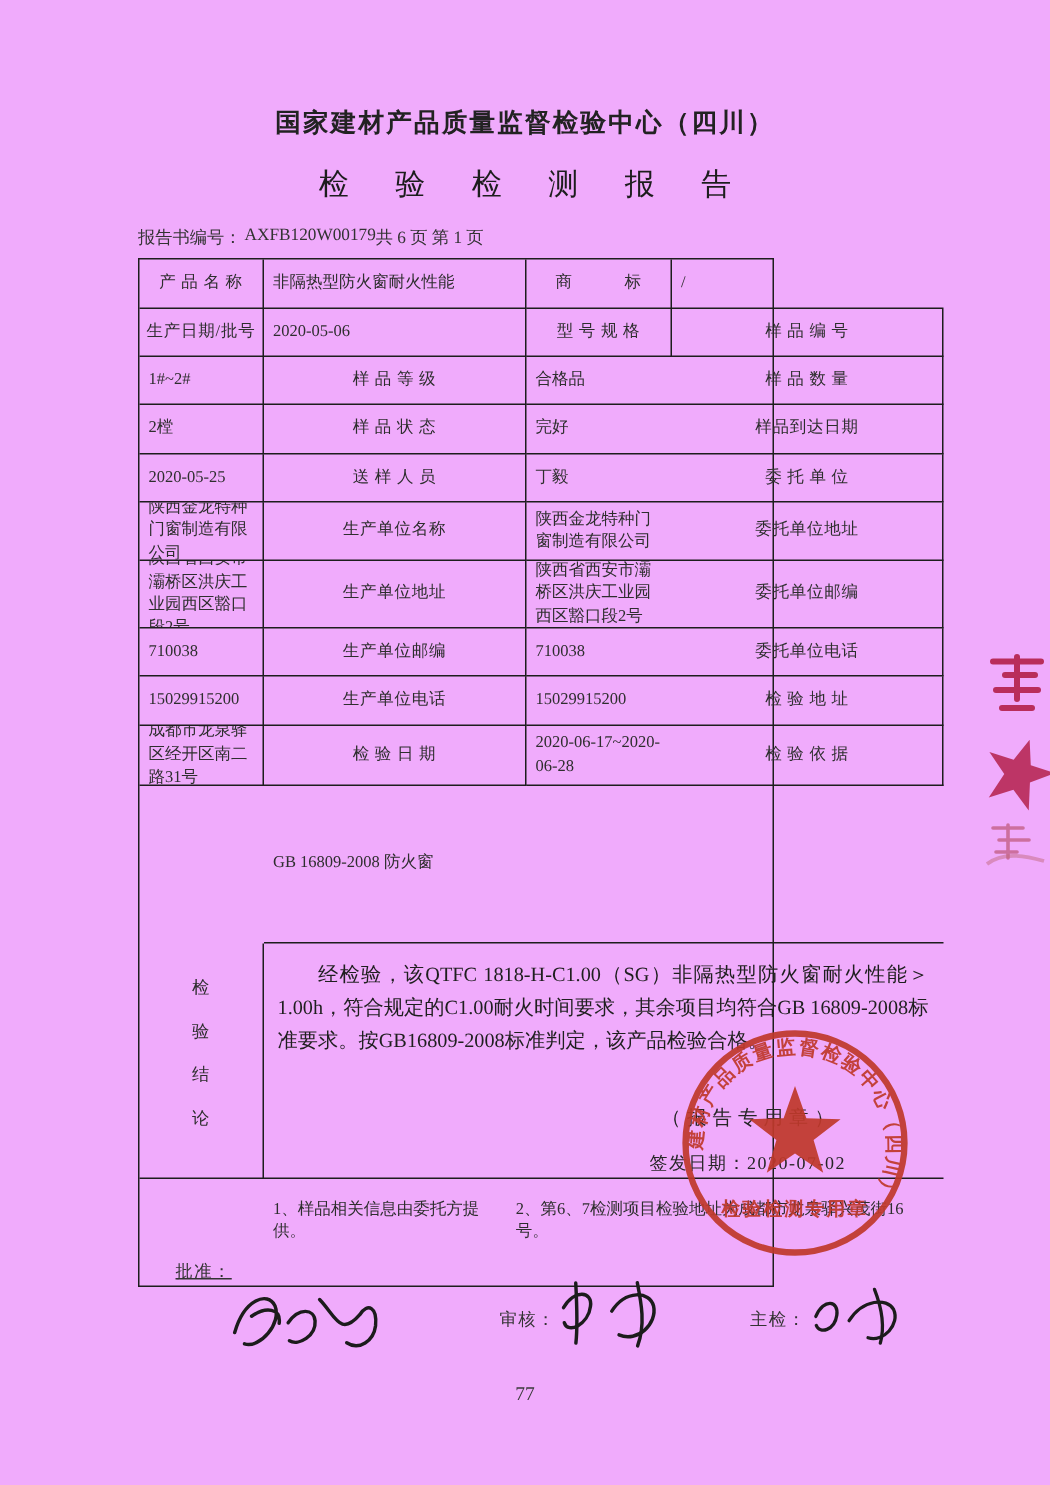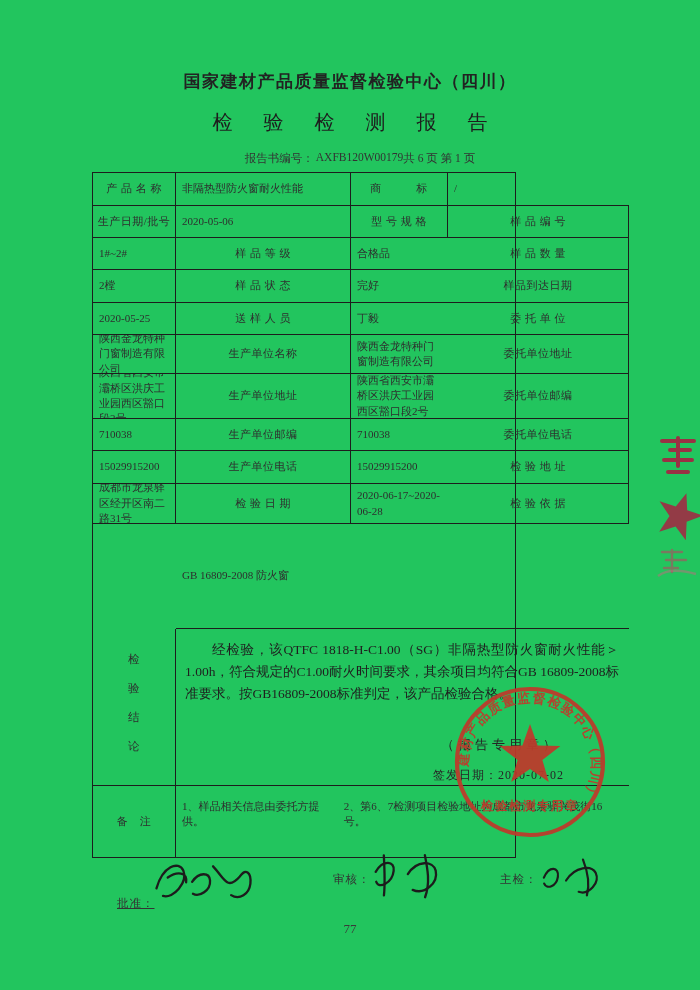--- a/index.html
+++ b/index.html
@@ -1,31 +1,31 @@
 <!DOCTYPE html>
 <html><head>
 <meta charset="utf-8">
 <style>
   html,body{margin:0;padding:0;background:#e8e8e8;}
   .page{
     position:relative;width:700px;height:990px;margin:0 auto;
-    background:#22c55e;overflow:hidden;
+    background:#f0abfc;overflow:hidden;
     font-family:"Liberation Serif","DejaVu Serif",serif;color:#2b2b2b;
   }
   .org-name{
     position:absolute;top:70px;left:0;width:100%;text-align:center;
     font-size:17px;font-weight:700;letter-spacing:1.5px;color:#222;
   }
   .report-title{
     position:absolute;top:109px;left:0;width:100%;text-align:center;
     font-size:20px;font-weight:400;letter-spacing:13px;text-indent:13px;color:#1d1d1d;
   }
   .meta-row{
     position:absolute;top:151px;left:92px;width:536px;
-    display:flex;justify-content:center;font-size:11.5px;color:#333;
+    display:flex;justify-content:flex-start;font-size:11.5px;color:#333;
   }
   .meta-left{display:flex;gap:2px;}
   
   .report-table{
     position:absolute;left:92px;top:172px;width:424px;
     display:grid;grid-template-columns:83px 175px 97px 181px;
     grid-template-rows:33px 32px 32px 33px 32px 39px 45px 32px 33px 40px 105px 157px 71px;
     border:1.6px solid #1d1d1d;box-sizing:border-box;background:transparent;
   }
   .cell{
@@ -129,21 +129,20 @@
     <div class="cell lab vlabel">
       <span>检</span>
       <span>验</span>
       <span>结</span>
       <span>论</span>
     </div>
     <div class="cell span3 lastcol conclusion-cell">
       <div class="conclusion-text">经检验，该QTFC 1818-H-C1.00（SG）非隔热型防火窗耐火性能＞1.00h，符合规定的C1.00耐火时间要求，其余项目均符合GB 16809-2008标准要求。按GB16809-2008标准判定，该产品检验合格。</div>
     </div>
 
-    <div class="cell lab lastrow">备　注</div>
     <div class="cell span3 lastcol lastrow remarks-cell">
       <div>1、样品相关信息由委托方提供。</div>
       <div>2、第6、7检测项目检验地址为成都市龙泉驿兴茂街16号。</div>
     </div>
   </div>
 
   <div class="seal-note">（报告专用章）</div>
   <div class="issue-date">签发日期：2020-07-02</div>
 
   <svg class="stamp" viewBox="0 0 156 156">
@@ -175,21 +174,21 @@
       <path d="M4,6 H24"></path>
         <path d="M8,14 H28"></path>
         <path d="M6,22 H20"></path>
         <path d="M14,4 V26"></path>
     </g>
   </svg>
   <svg class="seam" style="left:656px;top:566px;" width="42" height="14" viewBox="0 0 42 14">
     <path d="M2,10 C12,2 26,4 40,8" stroke="#c26a7e" stroke-width="2.5" fill="none" opacity="0.5"></path>
   </svg>
 
-  <div class="sig-label" style="left:117px;top:896px;text-decoration:underline;">批准：</div>
+  <div class="sig-label" style="left:117px;top:840px;text-decoration:underline;">批准：</div>
   <svg class="sig" style="left:148px;top:853px;" width="112" height="54" viewBox="0 0 112 54">
     <g stroke="#1c1c1c" stroke-width="2.3" fill="none" stroke-linecap="round" transform="rotate(-4 56 27)">
       <path d="M8,32 C16,10 32,6 36,16 C40,28 24,44 14,40 M20,22 C30,16 40,18 38,28"></path>
       <path d="M44,28 C52,18 62,20 62,28 C62,38 50,44 44,40"></path>
       <path d="M66,14 C76,26 78,40 92,26 C98,18 104,22 102,34 C100,44 90,50 82,44"></path>
     </g>
   </svg>
   <div class="sig-label" style="left:333px;top:872px;">审核：</div>
   <svg class="sig" style="left:366px;top:850px;" width="88" height="54" viewBox="0 0 88 54">
     <g stroke="#1c1c1c" stroke-width="2.3" fill="none" stroke-linecap="round" transform="rotate(-3 44 27)">

